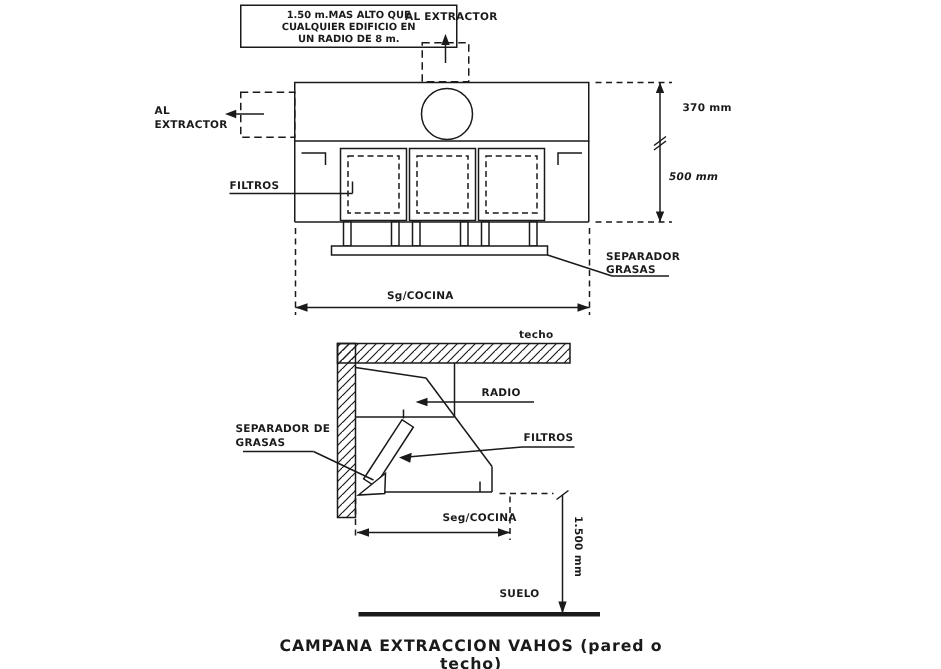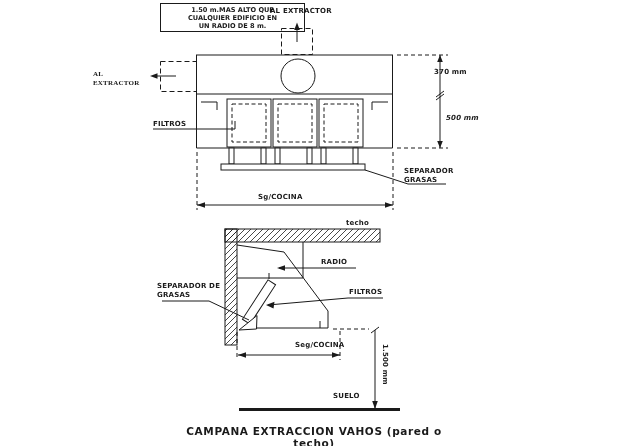--- a/index.html
+++ b/index.html
@@ -166,35 +166,35 @@
   </svg>
 
   <div class="note-box">
     <div>1.50 m.MAS ALTO QUE</div>
     <div>CUALQUIER EDIFICIO EN</div>
     <div>UN RADIO DE 8 m.</div>
   </div>
 
   <div class="lbl center" style="left:270px;top:7px;width:65px;">AL EXTRACTOR</div>
 
-  <div class="lbl center" style="left:93px;top:70px;width:56px;font-family:Liberation Serif, serif;">
+  <div class="lbl center" style="left:103px;top:70px;width:56px;">
     <div>AL</div>
     <div>EXTRACTOR</div>
   </div>
 
   <div class="lbl" style="left:153px;top:120px;">FILTROS</div>
 
   <div class="lbl center" style="left:404px;top:167px;width:46px;">
     <div>SEPARADOR</div>
     <div>GRASAS</div>
   </div>
 
   <div class="lbl center" style="left:258px;top:193px;width:56px;">Sg/COCINA</div>
 
-  <div class="lbl" style="left:434px;top:68px;">370 mm</div>
+  <div class="lbl" style="left:455px;top:68px;">370 mm</div>
 
   <div class="lbl" style="left:446px;top:114px;font-style:italic;">500 mm</div>
 
   <div class="lbl" style="left:346px;top:219px;">techo</div>
 
   <div class="lbl" style="left:321px;top:258px;">RADIO</div>
 
   <div class="lbl" style="left:349px;top:288px;">FILTROS</div>
 
   <div class="lbl center" style="left:157px;top:282px;width:62px;">

